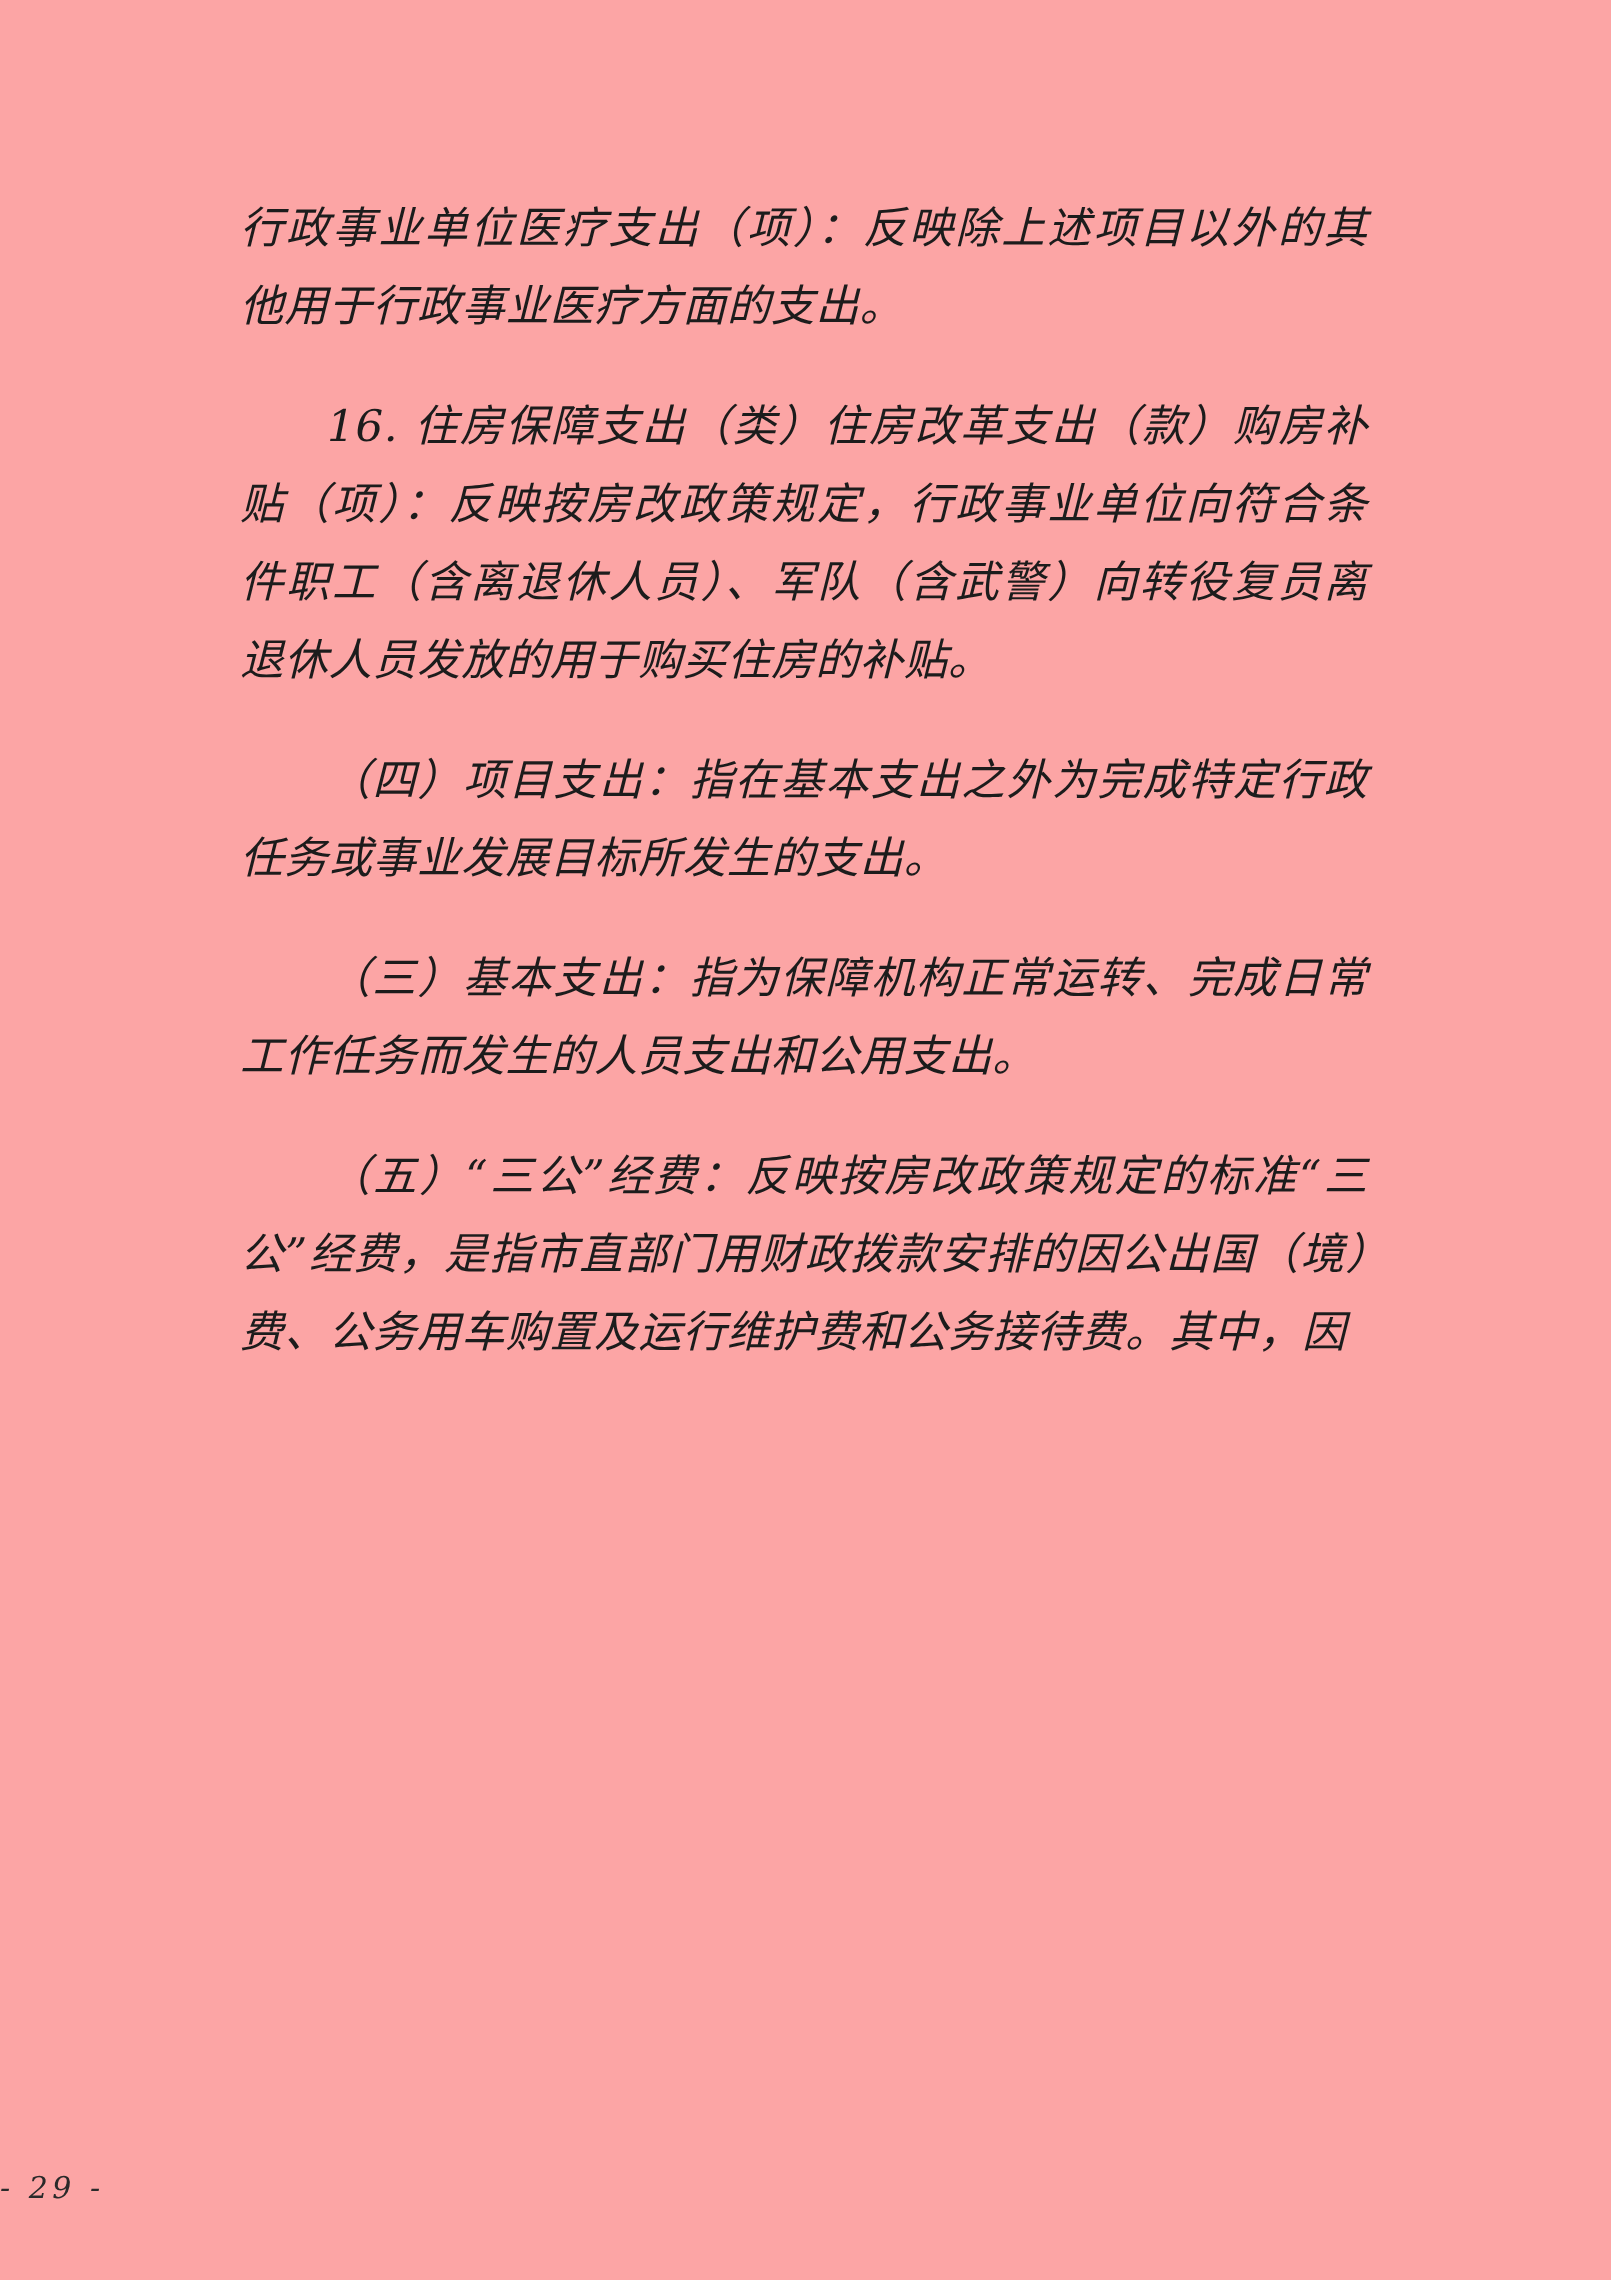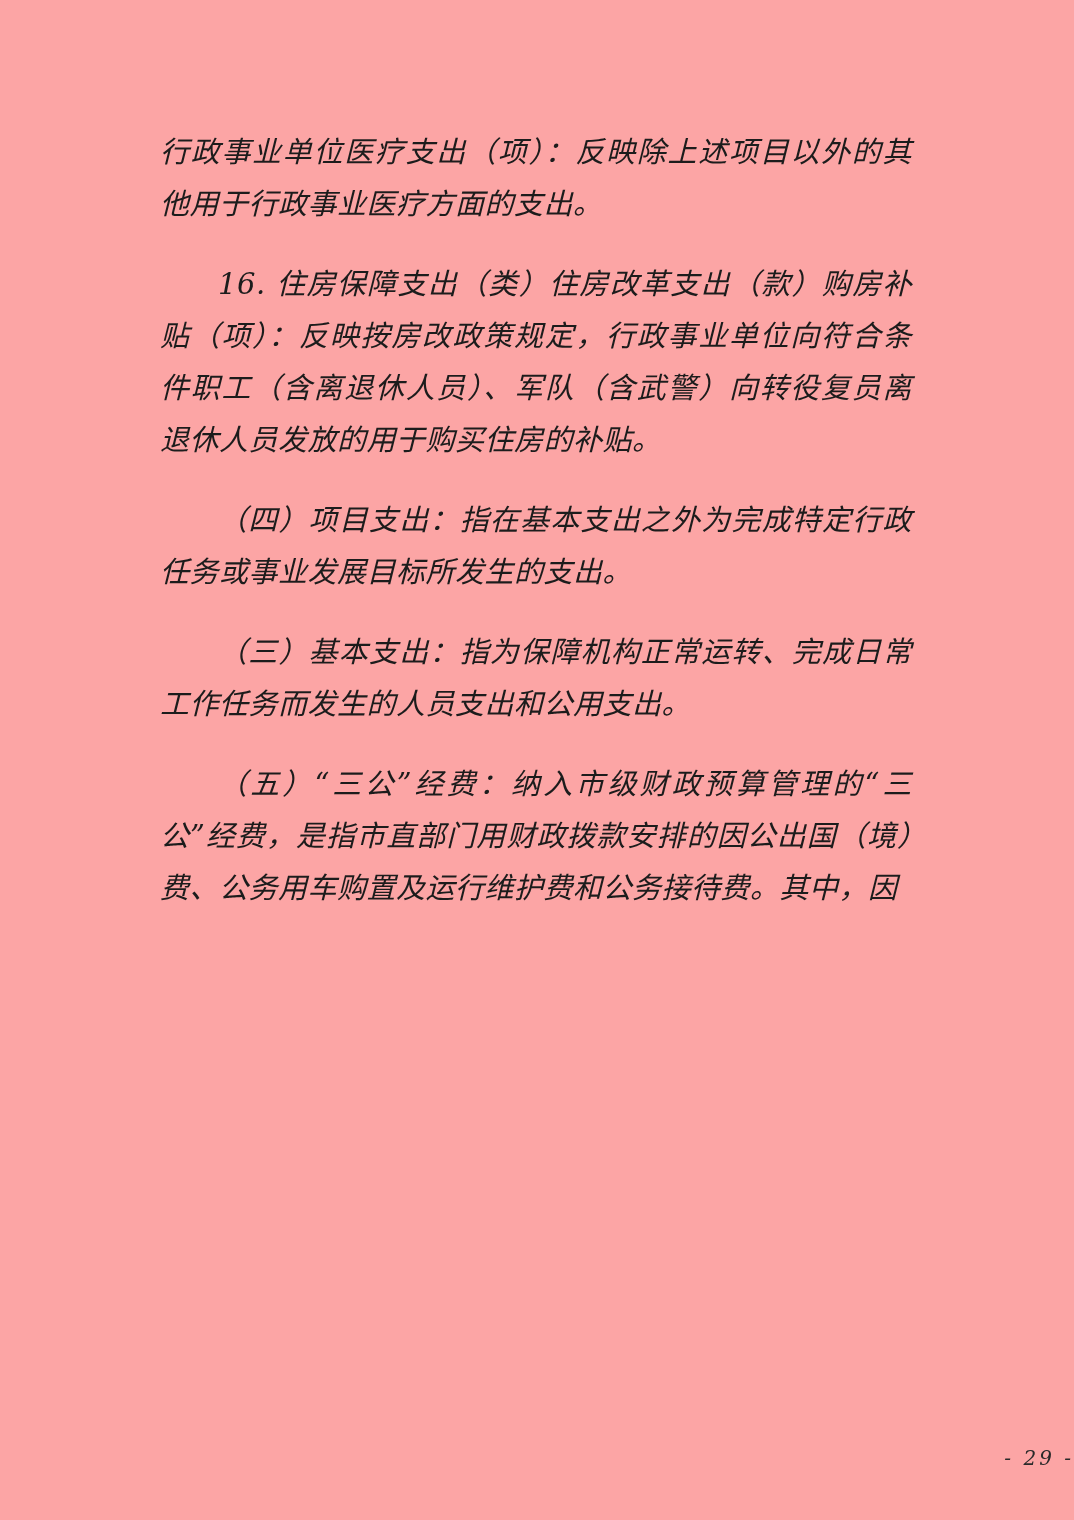--- a/index.html
+++ b/index.html
@@ -41,35 +41,35 @@
     line-break: strict;
   }
   .content p.indent {
     text-indent: 2em;
   }
   .footer {
     position: absolute;
     top: 1446px;
     left: 0;
     width: 1074px;
-    text-align: right;
+    text-align: left;
     font-size: 20px;
     line-height: 24px;
     letter-spacing: 3px;
     color: #2a2a2a;
   }
 </style>
 </head>
 <body>
 
 <div class="page">
   <div class="content">
     <p>行政事业单位医疗支出（项）：反映除上述项目以外的其他用于行政事业医疗方面的支出。</p>
     <p class="indent">16. 住房保障支出（类）住房改革支出（款）购房补贴（项）：反映按房改政策规定，行政事业单位向符合条件职工（含离退休人员）、军队（含武警）向转役复员离退休人员发放的用于购买住房的补贴。</p>
     <p class="indent">（四）项目支出：指在基本支出之外为完成特定行政任务或事业发展目标所发生的支出。</p>
     <p class="indent">（三）基本支出：指为保障机构正常运转、完成日常工作任务而发生的人员支出和公用支出。</p>
-    <p class="indent">（五）“三公”经费：纳入市级财政预算管理的“三公”经费，是指市直部门用财政拨款安排的因公出国（境）费、公务用车购置及运行维护费和公务接待费。其中，因</p>
+    <p class="indent">（五）“三公”经费：反映按房改政策规定的标准“三公”经费，是指市直部门用财政拨款安排的因公出国（境）费、公务用车购置及运行维护费和公务接待费。其中，因</p>
   </div>
 
   <div class="footer">
     <span>- 29 -</span>
   </div>
 </div>
 
 </body></html>

